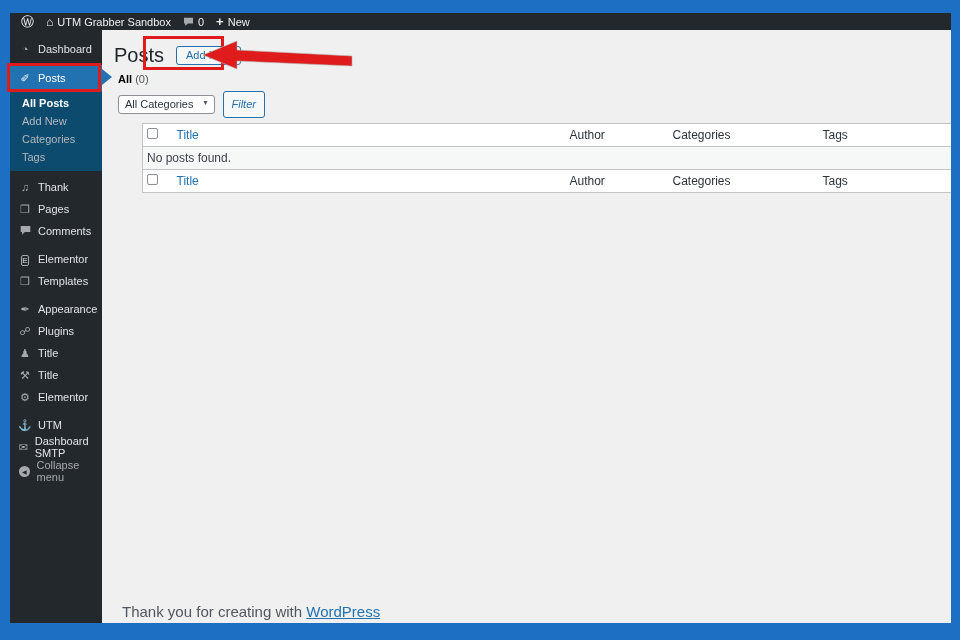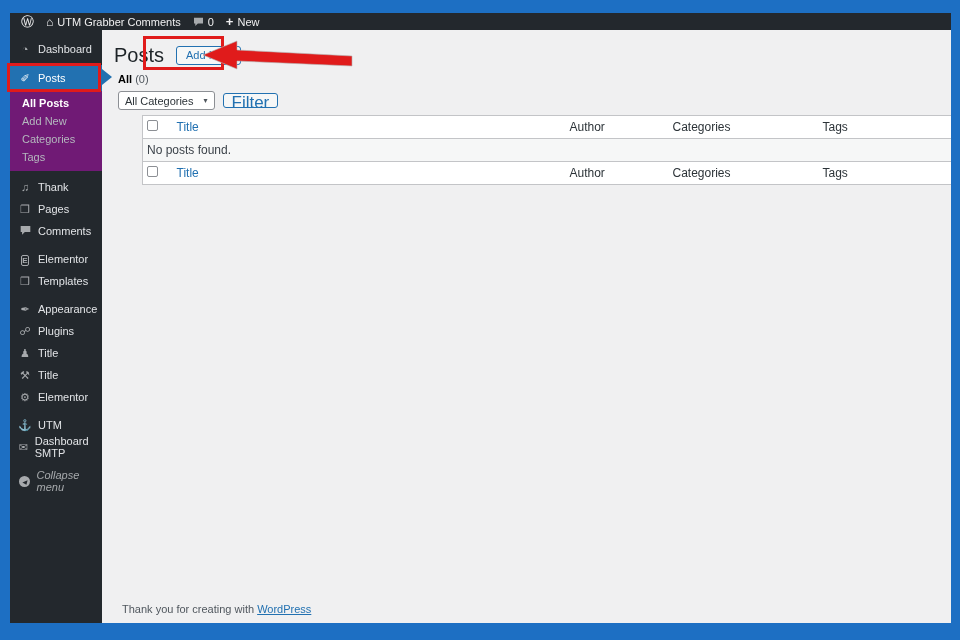--- a/index.html
+++ b/index.html
@@ -37,32 +37,32 @@
     padding-left:8px; color:#e2e4e7; cursor:pointer;
   }
   .menu-item .mi-icon {
     width:14px; text-align:center; color:#a7aaad; font-size:11px; line-height:11px;
   }
   .menu-item.first { margin-top:8px; }
   .menu-item.active {
     background:#2271b1; color:#fff; height:26px; margin-top:5px;
   }
   .menu-item.active .mi-icon { color:#fff; }
-  .submenu { background:#701a75; padding:3px 0 5px 0; }
+  .submenu { background:#0c4a6e; padding:3px 0 5px 0; }
   .submenu-item {
     height:18px; line-height:18px; padding-left:12px; color:#b4b9be; cursor:pointer;
   }
   .submenu-item.current { color:#fff; font-weight:bold; }
   .sep { margin-top:6px; }
   .collapse-circle {
     width:11px; height:11px; border-radius:50%; background:#a7aaad; color:#23282d;
     display:inline-flex; align-items:center; justify-content:center;
     font-size:6px; line-height:1;
   }
-  .menu-item.collapse { color:#a7aaad; margin-top:12px;font-style:italic; }
+  .menu-item.collapse { color:#a7aaad; margin-top:2px; }
   .elementor-ic {
     width:11px; height:11px; border:1px solid #a7aaad; border-radius:2px;
     color:#a7aaad; font-size:8px; font-weight:bold; line-height:9px; text-align:center;
   }
   
   .menu-wedge {
     position:absolute; left:92px; top:56px; width:0; height:0;
     border-top:8px solid transparent; border-bottom:8px solid transparent;
     border-left:10px solid #2271b1; z-index:5;
   }
@@ -74,66 +74,66 @@
     margin-left:12px; font-size:11px; color:#2271b1; background:#f6f7f7;
     border:1px solid #2271b1; border-radius:3px; padding:2px 9px; cursor:pointer;
     line-height:13px;
   }
   .views-row { margin:7px 0 0 6px; font-size:11px; }
   .views-current { color:#000; font-weight:bold; }
   .views-count { color:#50575e; font-weight:normal; }
   .filter-row { margin:6px 0 0 6px; display:flex; gap:8px; align-items:center; }
   .cat-select {
     background:#fff; border:1px solid #8c8f94; border-radius:3px; font-size:11px;
-    color:#2c3338; padding:2px 6px; height:19px; display:flex; align-items:center; gap:10px;
+    color:#2c3338; padding:2px 6px; height:19px; display:flex; align-items:flex-start; gap:10px;
     cursor:pointer;
   }
   .chev { font-size:8px; color:#50575e; }
   .filter-btn {
-    font-size:17px; color:#2271b1; background:#f6f7f7; border:1px solid #2271b1;
-    border-radius:3px; padding:2px 8px; height:15px; cursor:pointer; line-height:13px;
+    font-size:11px; color:#2271b1; background:#f6f7f7; border:1px solid #2271b1;
+    border-radius:3px; padding:2px 8px; height:27px; cursor:pointer; line-height:13px;font-style:italic;
   }
   
   table.posts {
     width:100%; margin-top:5px; border-collapse:collapse; background:#fff;
     border:1px solid #c3c4c7; font-size:12px; table-layout:fixed;margin-left:30px;
   }
   table.posts th, table.posts td { text-align:left; font-weight:normal; padding:4px 4px; }
   thead tr, tbody tr { border-bottom:1px solid #c3c4c7; }
   .col-title a { color:#2271b1; text-decoration:none; cursor:pointer; }
   .hdr-dark { color:#2c3338; }
   .empty-row td { background:#f6f7f7; color:#3c434a; padding:6px 6px; }
   .cb {
     width:11px; height:11px; border:1px solid #8c8f94; border-radius:2px; background:#fff;
     display:inline-block; cursor:pointer;
   }
   .bubble-dark { width:11px; height:10px; }
   
   .footer-credit {
-    position:absolute; left:112px; top:590px; font-size:11px; color:#50575e;
+    position:absolute; left:112px; top:590px; font-size:15px; color:#50575e;
   }
   .footer-credit a { color:#2271b1; text-decoration:underline; cursor:pointer; }
   
   .annotation-layer {
     position:absolute; left:0; top:0; width:960px; height:640px;
     pointer-events:none; z-index:60;
   }
 </style>
 </head>
 <body>
 
 <div class="app">
 
   <div class="admin-bar">
     <div class="ab-item">
       <span class="wp-logo-glyph">Ⓦ</span>
     </div>
     <div class="ab-item">
       <span class="home-glyph">⌂</span>
-      <span>UTM Grabber Comments</span>
+      <span>UTM Grabber Sandbox</span>
     </div>
     <div class="ab-item">
       <svg class="ab-bubble" viewBox="0 0 16 14">
         <path d="M1 1h14v9H7l-4 4v-4H1z" fill="#a7aaad"></path>
       </svg>
       <span>0</span>
     </div>
     <div class="ab-item">
       <span class="ab-plus">+</span>
       <span>New</span>

